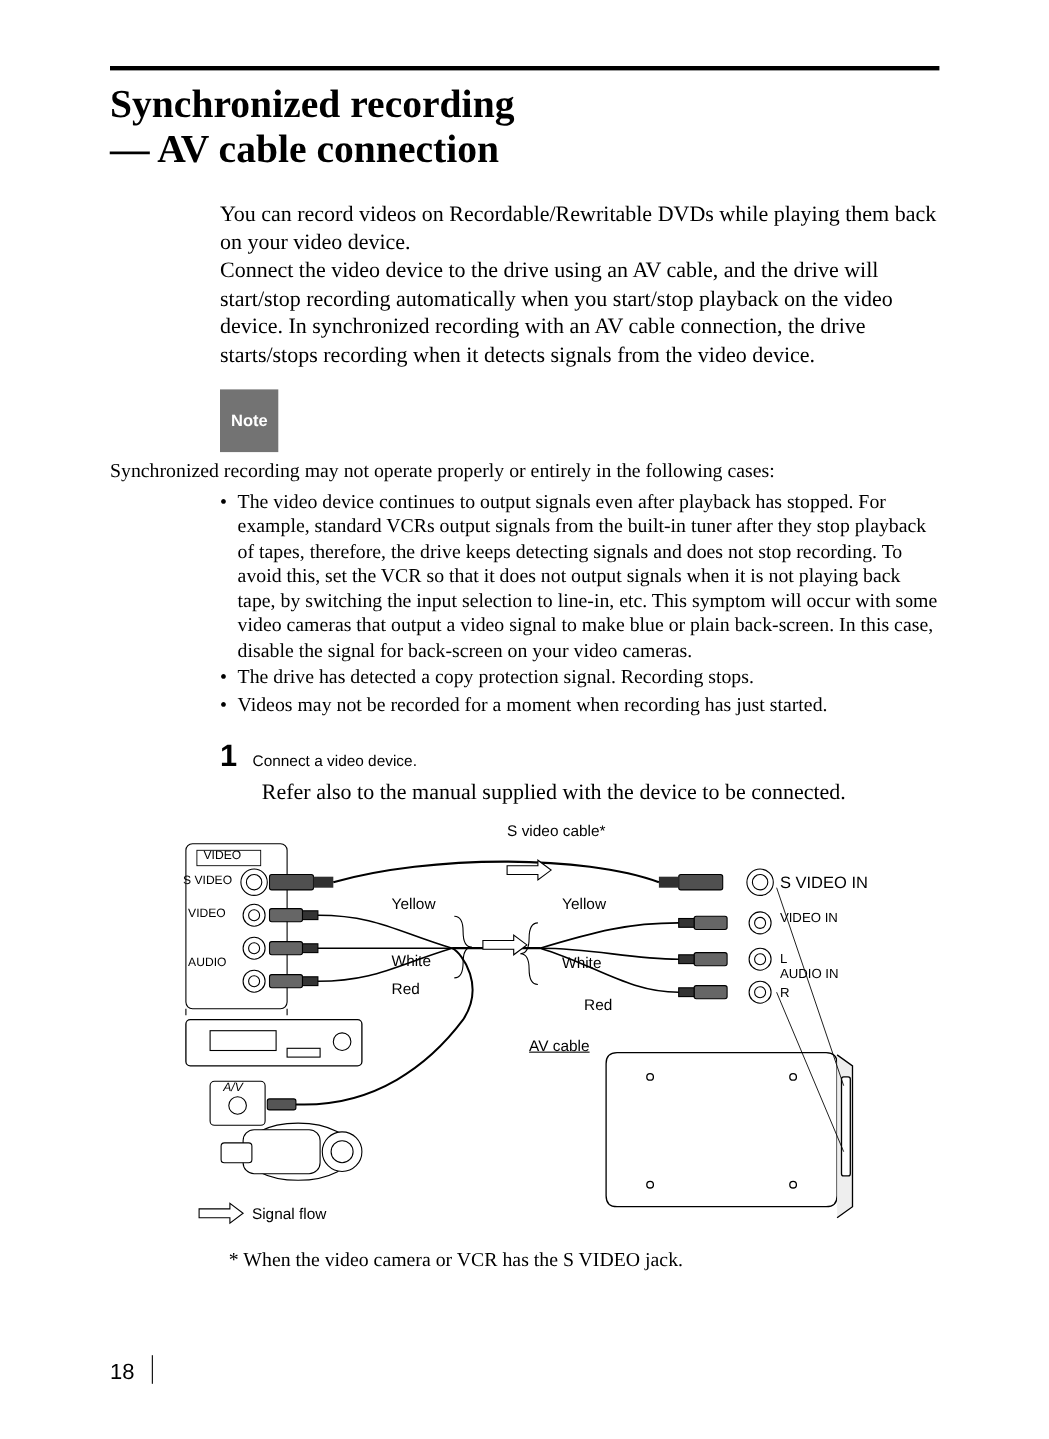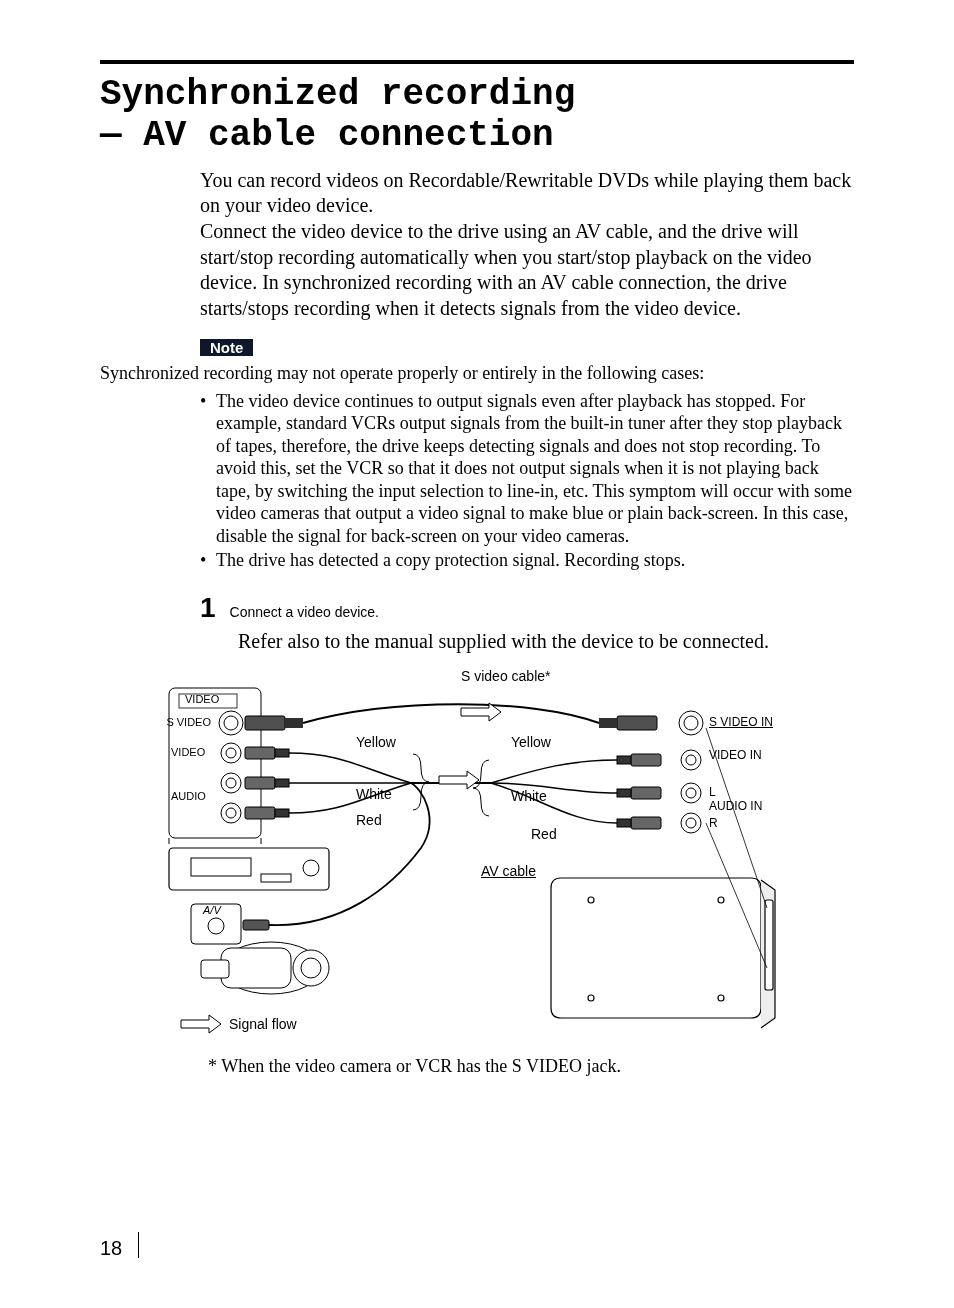--- a/index.html
+++ b/index.html
@@ -10,40 +10,40 @@
     font-family: "Times New Roman", Times, serif;
     color: #000;
     position: relative;
     padding: 60px 100px 40px 100px;
   }
   .title-rule {
     border-top: 4px solid #000;
     margin-bottom: 10px;
   }
   h1 {
-    font-family: Liberation Mono, monospace;
+    font-family: Liberation Serif, serif;
     font-weight: bold;
     font-size: 36px;
     line-height: 1.15;
-    margin-bottom: 11px;
+    margin-bottom: 26px;
   }
   .body-text {
     margin-left: 100px;
     font-size: 20px;
     line-height: 1.28;
     margin-bottom: 18px;
   }
   .note-badge {
     display: inline-block;
-    background: #0f172a;
+    background: #737373;
     color: #fff;
     font-family: Arial, Helvetica, sans-serif;
     font-weight: bold;
     font-size: 15px;
-    padding: 0 10px;
+    padding: 20px 10px;
     margin-left: 100px;
     margin-bottom: 6px;
   }
   .note-intro {
     font-size: 18px;
     line-height: 1.3;
     margin-bottom: 4px;
   }
   .note-list {
     margin-left: 100px;
@@ -132,20 +132,21 @@
 </h1>
 
 <p class="body-text" style="white-space: pre-line;">You can record videos on Recordable/Rewritable DVDs while playing them back on your video device.
 Connect the video device to the drive using an AV cable, and the drive will start/stop recording automatically when you start/stop playback on the video device. In synchronized recording with an AV cable connection, the drive starts/stops recording when it detects signals from the video device.</p>
 
 <div class="note-badge">Note</div>
 <p class="note-intro">Synchronized recording may not operate properly or entirely in the following cases:</p>
 <ul class="note-list">
   <li>The video device continues to output signals even after playback has stopped. For example, standard VCRs output signals from the built-in tuner after they stop playback of tapes, therefore, the drive keeps detecting signals and does not stop recording. To avoid this, set the VCR so that it does not output signals when it is not playing back tape, by switching the input selection to line-in, etc. This symptom will occur with some video cameras that output a video signal to make blue or plain back-screen. In this case, disable the signal for back-screen on your video cameras.</li>
   <li>The drive has detected a copy protection signal. Recording stops.</li>
+  <li>Videos may not be recorded for a moment when recording has just started.</li>
 </ul>
 
 <div class="step-row">
   <span class="step-num">1</span>
   <span class="step-title">Connect a video device.</span>
 </div>
 <p class="step-sub">Refer also to the manual supplied with the device to be connected.</p>
 
 <div class="diagram-wrap">
 
@@ -250,21 +251,21 @@
 
     <path d="M20 352 l28 0 l0 -5 l12 9 l-12 9 l0 -5 l-28 0 z" fill="#fff" stroke="#000"></path>
   </svg>
 
   <span class="lbl" style="left:300px; top:0px;">S video cable*</span>
   <span class="lbl" style="left:24px; top:25px; font-size:11px;">VIDEO</span>
   <span class="lbl" style="left:-6px; top:48px; font-size:11px; text-align:right; width:56px;">S VIDEO</span>
   <span class="lbl" style="left:10px; top:78px; font-size:11px;">VIDEO</span>
   <span class="lbl" style="left:10px; top:122px; font-size:11px;">AUDIO</span>
 
-  <span class="lbl" style="left:548px; top:47px; font-size:12px;text-decoration:underline;">S VIDEO IN</span>
+  <span class="lbl" style="left:548px; top:47px; font-size:15px;">S VIDEO IN</span>
   <span class="lbl" style="left:548px; top:80px; font-size:12px;">VIDEO IN</span>
   <span class="lbl" style="left:548px; top:117px; font-size:12px;">L</span>
   <span class="lbl" style="left:548px; top:131px; font-size:12px;">AUDIO IN</span>
   <span class="lbl" style="left:548px; top:148px; font-size:12px;">R</span>
 
   <span class="lbl" style="left:195px; top:66px;">Yellow</span>
   <span class="lbl" style="left:195px; top:118px;">White</span>
   <span class="lbl" style="left:195px; top:144px;">Red</span>
 
   <span class="lbl" style="left:350px; top:66px;">Yellow</span>

